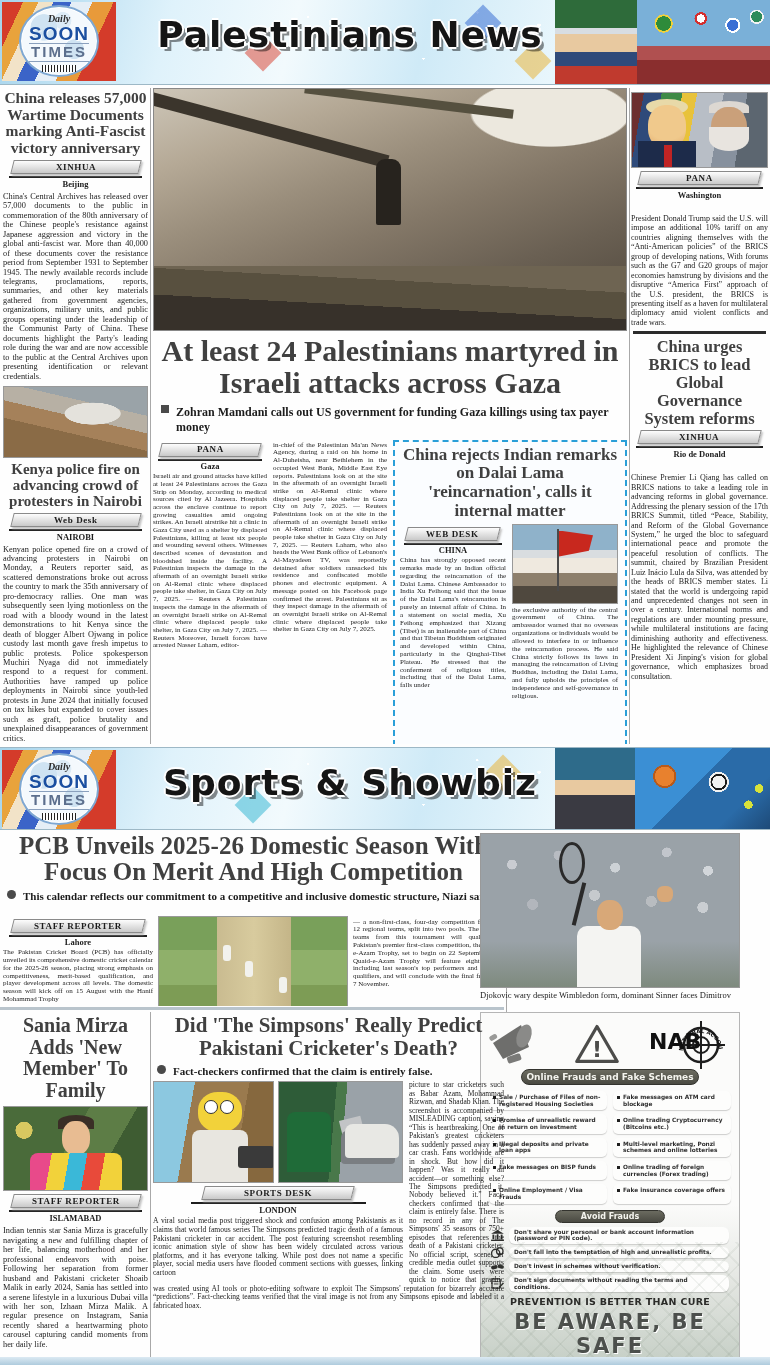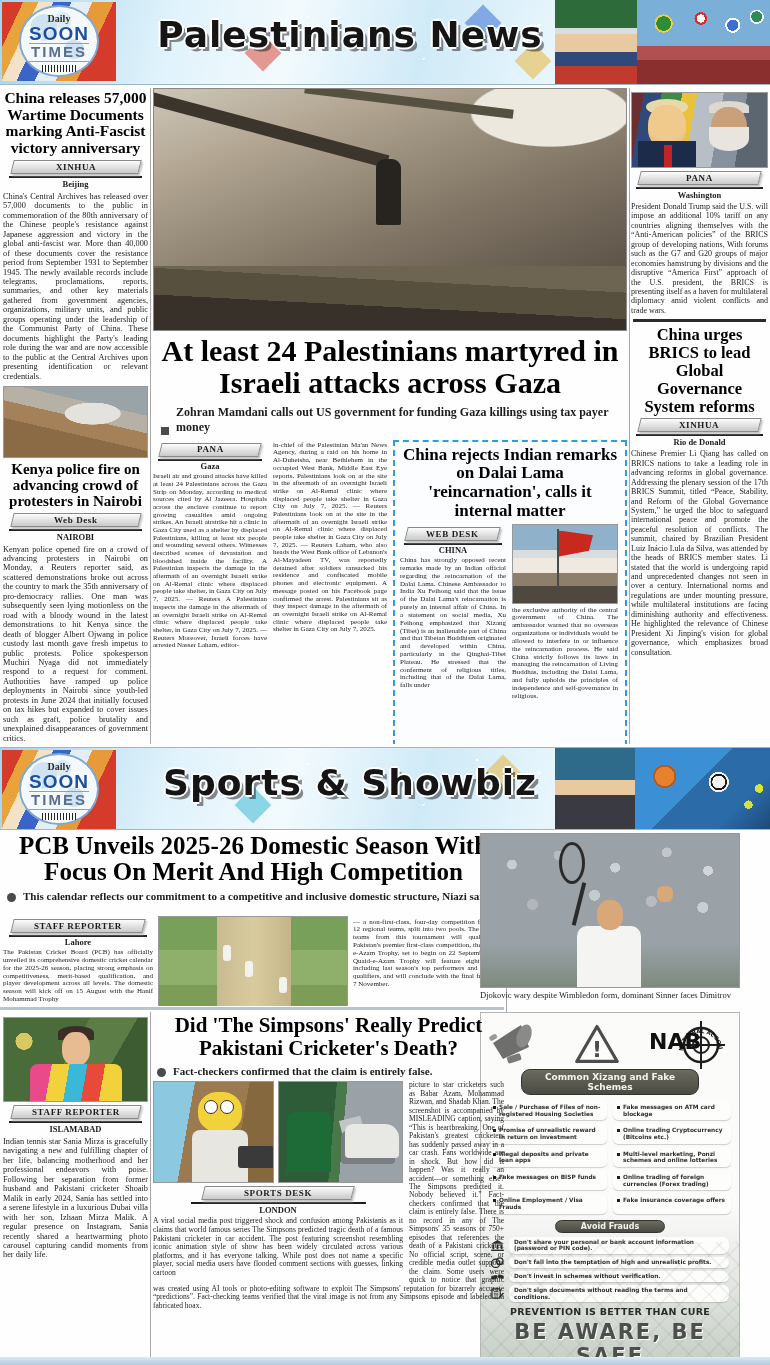--- a/index.html
+++ b/index.html
@@ -21,45 +21,45 @@
     font-family:"DejaVu Sans","Liberation Sans",sans-serif;font-weight:800;font-size:36px;letter-spacing:1px;
     color:#151515;text-shadow:2px 0 0 #fff,-2px 0 0 #fff,0 2px 0 #fff,0 -2px 0 #fff,4px 4px 0 rgba(0,0,0,.45)}
   .logo-wrap{position:absolute;left:2px;top:2px;width:114px;height:79px;overflow:hidden;
     background:linear-gradient(115deg,#d43b2a 0 14%,#e8a33c 14% 24%,#f2e3c8 24% 34%,#3b64c8 34% 46%,#e5eef6 46% 60%,#e89a3a 60% 74%,#d43b2a 74% 100%)}
   .logo-oval{position:absolute;left:17px;top:3px;width:80px;height:72px;border-radius:50%;
     border:2px solid #7fa8d2;background:
       radial-gradient(circle at 30% 30%,#cfe3f2 0 18%,transparent 19%),
       radial-gradient(circle at 70% 62%,#cfe3f2 0 14%,transparent 15%),
       radial-gradient(circle at 55% 20%,#dcebf6 0 12%,transparent 13%),#f4f9fd;
     text-align:center;box-shadow:0 0 0 1px #fff inset}
-  .logo-daily{font-weight:700;font-size:10px;color:#2b2b2b;margin-top:6px}
+  .logo-daily{font-style:italic;font-weight:700;font-size:10px;color:#2b2b2b;margin-top:6px}
   .logo-soon{font-family:"Liberation Sans",sans-serif;font-weight:800;font-size:19px;letter-spacing:1px;color:#1b4fa0;
     text-shadow:1px 1px 0 #fff;line-height:1}
   .logo-times{font-family:"Liberation Sans",sans-serif;font-weight:800;font-size:15px;letter-spacing:2px;color:#5c6f8d;
     line-height:1.1;border-top:1px solid #8aa0bd;border-bottom:1px solid #8aa0bd;display:inline-block;padding:0 2px}
   .logo-bar{width:34px;height:7px;margin:3px auto 0;background:repeating-linear-gradient(90deg,#222 0 1px,#fff 1px 3px)}
   .photo-strip{position:absolute;right:0;top:0;height:100%;display:flex}
 
   
   .vr{position:absolute;width:1px;background:#a8a8a8}
   .hr-heavy{height:3px;background:#2b2b2b;margin:4px 2px}
   .section-hr{position:absolute;left:0;top:1007px;width:504px;height:3px;background:#b9c4cc}
   .bottom-strip{position:absolute;left:0;top:1357px;width:770px;height:8px;
     background:linear-gradient(180deg,#dceaf3,#aecbdd)}
 
   
-  .hl{font-weight:600;text-align:center;line-height:1.08;color:#000000}
+  .hl{font-weight:600;text-align:center;line-height:1.08;color:#404040}
   .tag{width:88%;height:14px;margin:3px auto 0;background:linear-gradient(180deg,#fdfdfd,#c9c9c9);
     border:1px solid #8a8a8a;transform:skewX(-14deg);display:flex;align-items:center;justify-content:center;
     box-shadow:2px 2px 2px #c4c4c4}
   .tag span{transform:skewX(14deg);font-weight:700;font-size:9px;letter-spacing:.6px}
   .tag-rule{height:2px;background:#1e1e1e;width:92%;margin:2px auto 1px}
   .dateline{text-align:center;font-weight:700;font-size:8.5px;margin-bottom:2px}
   .body-txt{text-align:justify;color:#222}
-  .subhead{display:flex;align-items:flex-end;gap:7px;font-weight:700}
+  .subhead{display:flex;align-items:flex-start;gap:7px;font-weight:700}
   .bullet-sq{width:8px;height:8px;background:#4a4a4a;flex:none}
   .bullet-dot{width:9px;height:9px;border-radius:50%;background:#4a4a4a;flex:none}
   .caption{font-size:8.5px;color:#222;padding-top:2px}
 
   
   .intl-left{position:absolute;left:3px;top:88px;width:145px;height:656px;overflow:hidden}
   .intl-center{position:absolute;left:153px;top:88px;width:474px;height:656px;overflow:hidden}
   .intl-right{position:absolute;left:631px;top:88px;width:137px;height:656px;overflow:hidden}
 
   .archives-hl{font-size:15.5px;margin-top:2px}
@@ -98,21 +98,21 @@
     background:linear-gradient(100deg,#6c2f2f 0 8%,#2f4a7a 8% 20%,#3f8a46 20% 34%,#e8c23a 34% 44%,#b8bec6 44% 62%,#87919e 62% 78%,#5c6670 78% 100%)}
   .trump-photo .face1{position:absolute;left:16px;top:12px;width:38px;height:44px;border-radius:45%;
     background:radial-gradient(circle at 50% 30%,#f0c98c 0 60%,#e0a96a 100%)}
   .trump-photo .hair1{position:absolute;left:14px;top:6px;width:42px;height:16px;border-radius:50%;background:#e8d9a8}
   .trump-photo .suit1{position:absolute;left:6px;top:48px;width:58px;height:28px;background:#1d2b4a}
   .trump-photo .tie{position:absolute;left:32px;top:52px;width:8px;height:24px;background:#c02424}
   .trump-photo .face2{position:absolute;right:20px;top:14px;width:36px;height:42px;border-radius:45%;
     background:radial-gradient(circle at 50% 30%,#caa07a 0 55%,#b08457 100%)}
   .trump-photo .beard{position:absolute;right:18px;top:34px;width:40px;height:24px;border-radius:0 0 50% 50%;background:#e8e4df}
   .trump-photo .hair2{position:absolute;right:18px;top:8px;width:40px;height:12px;border-radius:50% 50% 0 0;background:#ddd8d2}
-  .mid-body{font-size:8px;line-height:1.18;margin-top:2px}
+  .mid-body{font-size:8px;line-height:1.18;margin-top:14px}
   .brics-hl{font-size:16.5px;margin-top:3px}
 
   
   .sports-left{position:absolute;left:3px;top:833px;width:501px;height:173px;overflow:hidden}
   .pcb-hl{font-size:25px;line-height:1.05}
   .pcb-sub{margin:4px 4px 14px;font-size:11px}
   .pcb-flex{display:flex;gap:5px;margin-top:2px}
   .pcb-col{width:150px;font-size:7px;line-height:1.12}
   .cricket-photo{width:190px;height:112px;border:1px solid #999;flex:none;position:relative;overflow:hidden;
     background:linear-gradient(180deg,#79a05a 0 30%,#8fb06a 30% 62%,#7d9c55 62% 100%)}
@@ -403,21 +403,21 @@
           <circle cx="52" cy="28" r="17" fill="none" stroke="#1e1e1e" stroke-width="2.5"></circle>
           <circle cx="52" cy="28" r="8" fill="none" stroke="#1e1e1e" stroke-width="2"></circle>
           <line x1="52" y1="4" x2="52" y2="52" stroke="#1e1e1e" stroke-width="2"></line>
           <line x1="28" y1="28" x2="76" y2="28" stroke="#1e1e1e" stroke-width="2"></line>
           <text x="0" y="32" font-size="22" font-weight="bold" fill="#111" font-family="DejaVu Sans,sans-serif">NAB</text>
           <text font-size="5.5" font-weight="bold" fill="#111" font-family="DejaVu Sans,sans-serif">
             <textPath href="#nabArc">NATIONAL ACCOUNTABILITY BUREAU</textPath>
           </text>
         </svg>
       </div>
-      <div class="pill frauds">Common Xizang and Fake Schemes</div>
+      <div class="pill frauds">Online Frauds and Fake Schemes</div>
       <div class="fraud-grid">
         <div class="fraud-item">
             <div class="sq"></div>
             <span>Sale / Purchase of Files of non-registered Housing Societies</span>
           </div>
         <div class="fraud-item">
             <div class="sq"></div>
             <span>Fake messages on ATM card blockage</span>
           </div>
         <div class="fraud-item">
@@ -488,20 +488,21 @@
             </svg>
           <div class="avoid-txt">Don't sign documents without reading the terms and conditions.</div>
         </div>
       </div>
       <div class="nab-prevention">PREVENTION IS BETTER THAN CURE</div>
       <div class="nab-footer">BE AWARE, BE SAFE</div>
     </div>
   </div>
 
   <div class="bottom-left">
+    <div class="hl sania-hl">Sania Mirza Adds 'New Member' To Family</div>
     <div class="sania-photo">
       <div class="hairband"></div>
       <div class="face"></div>
       <div class="jacket"></div>
     </div>
     <div class="tag">
         <span>STAFF REPORTER</span>
       </div>
     <div class="tag-rule"></div>
     <div class="dateline">ISLAMABAD</div>

